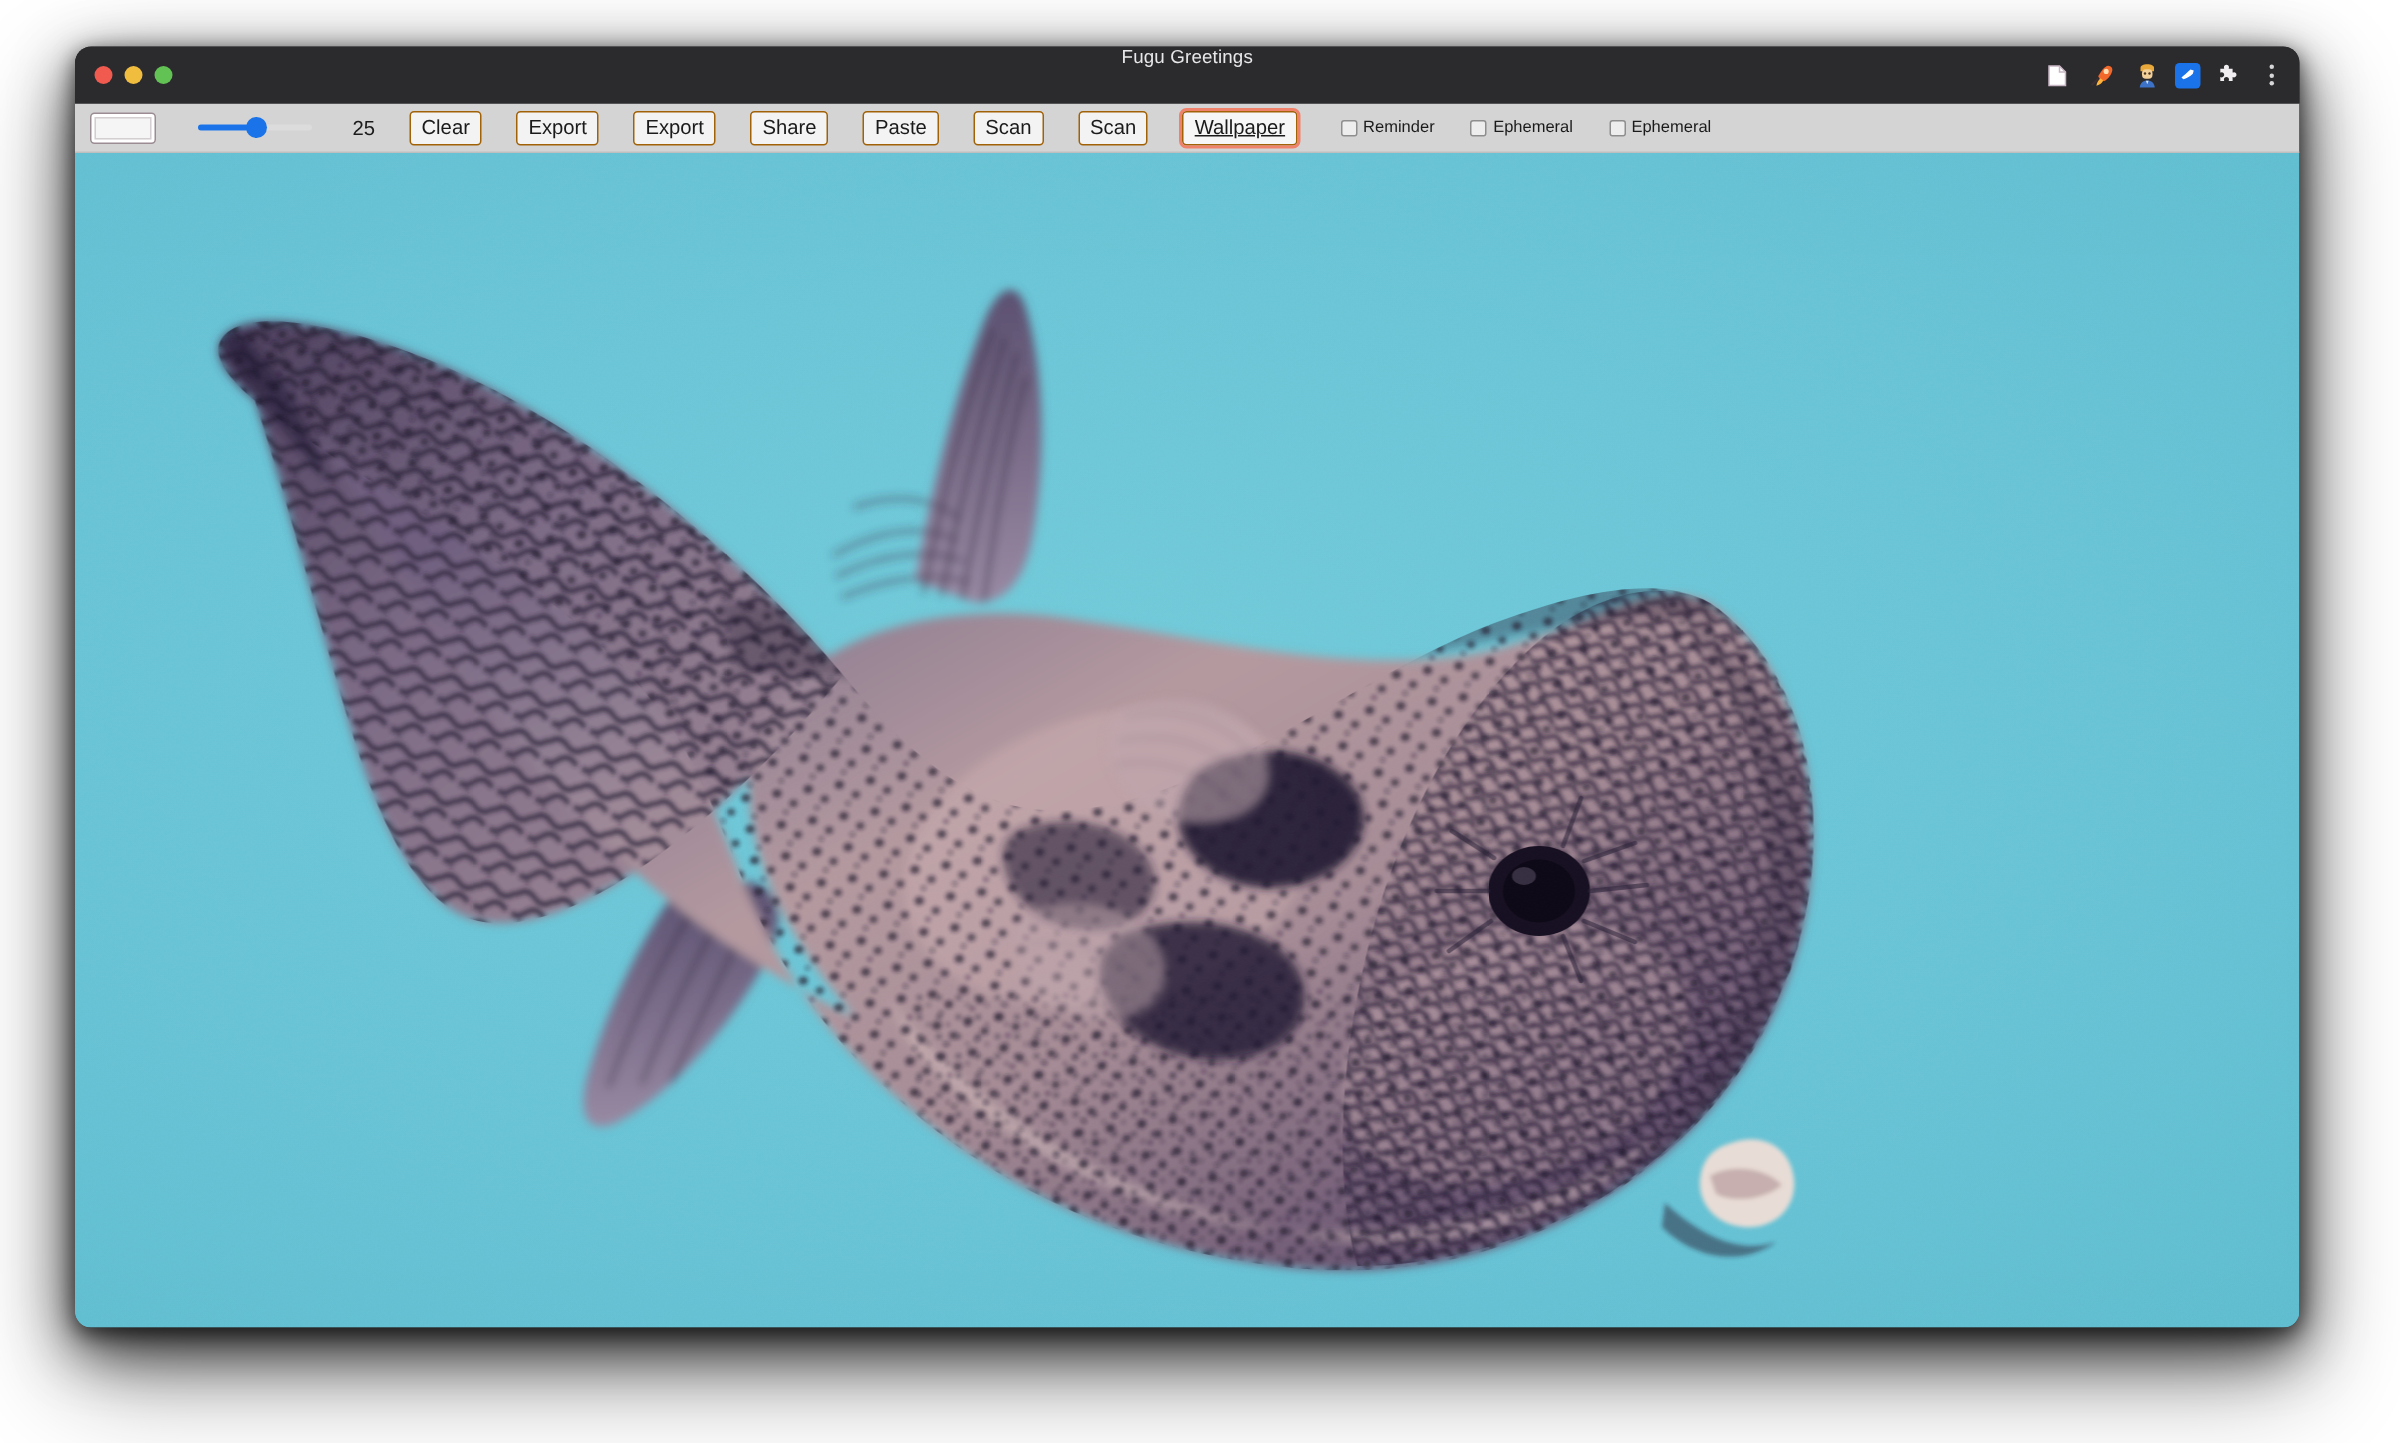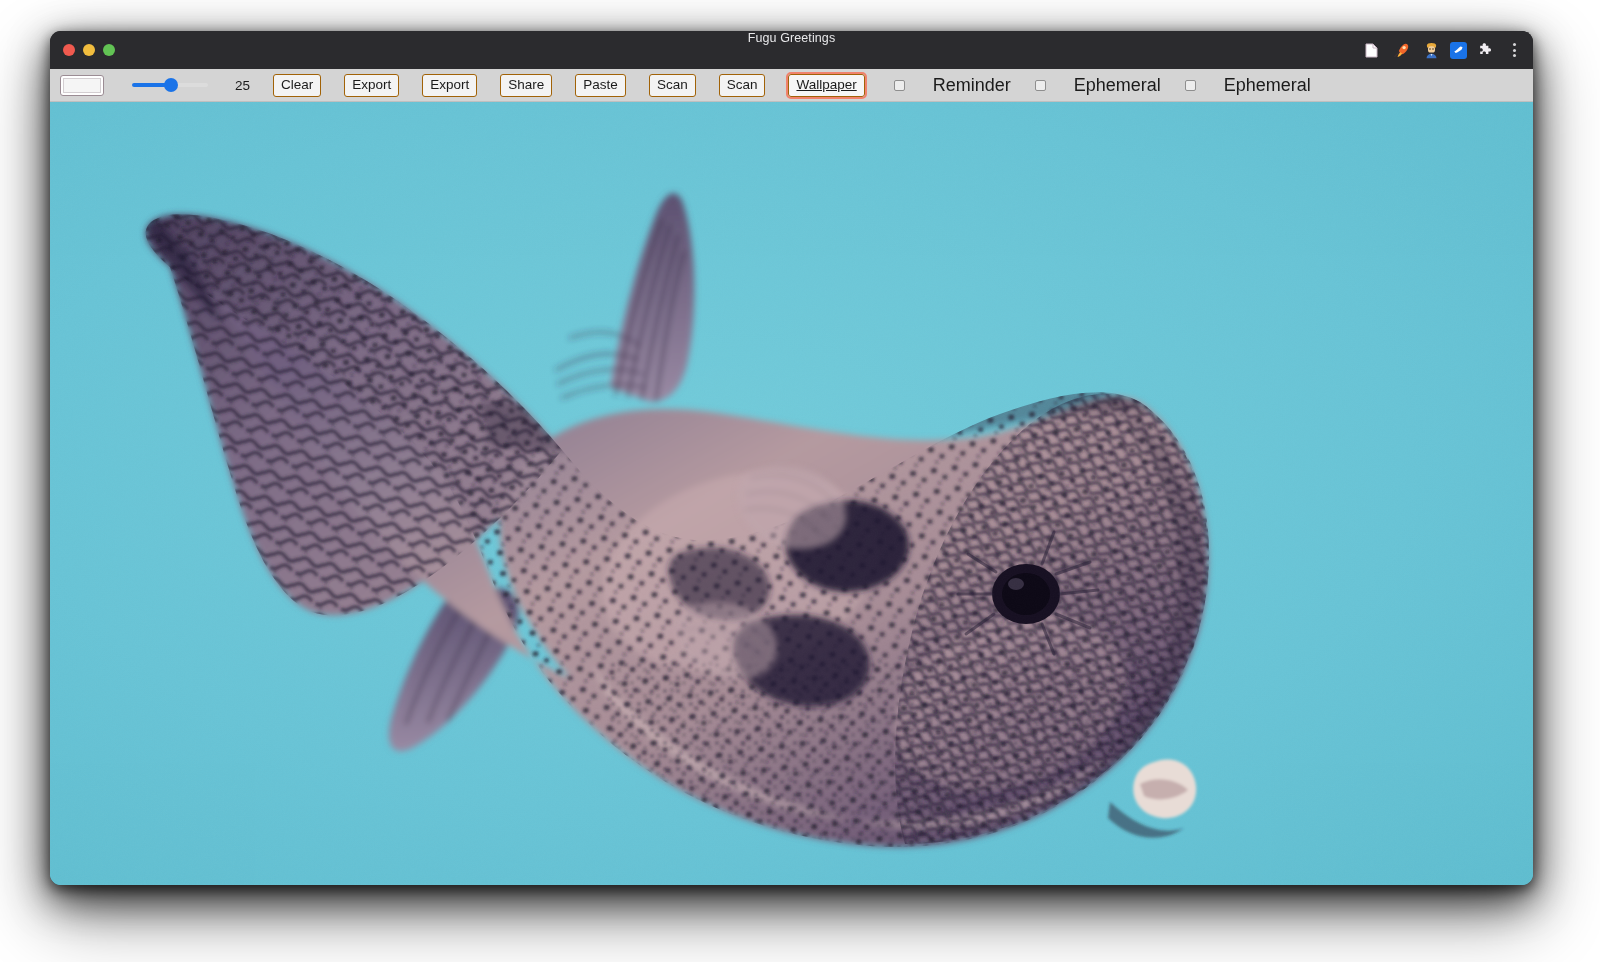--- a/index.html
+++ b/index.html
@@ -220,24 +220,23 @@
     width: 11px;
     height: 11px;
     border: 1px solid #8e8e8e;
     border-radius: 2px;
     background: #ededed;
     box-sizing: border-box;
     display: block;
     margin-right: 4px;
   }
   .check-label {
-    font-size: 18px;
+    font-size: 11px;
     color: #1b1b1b;
     white-space: nowrap;
-    margin-left: 24px;
   }
 
   
   .canvas {
     position: relative;
     width: 100%;
     height: 783px;
     overflow: hidden;
     background: #66c3d5;
   }

